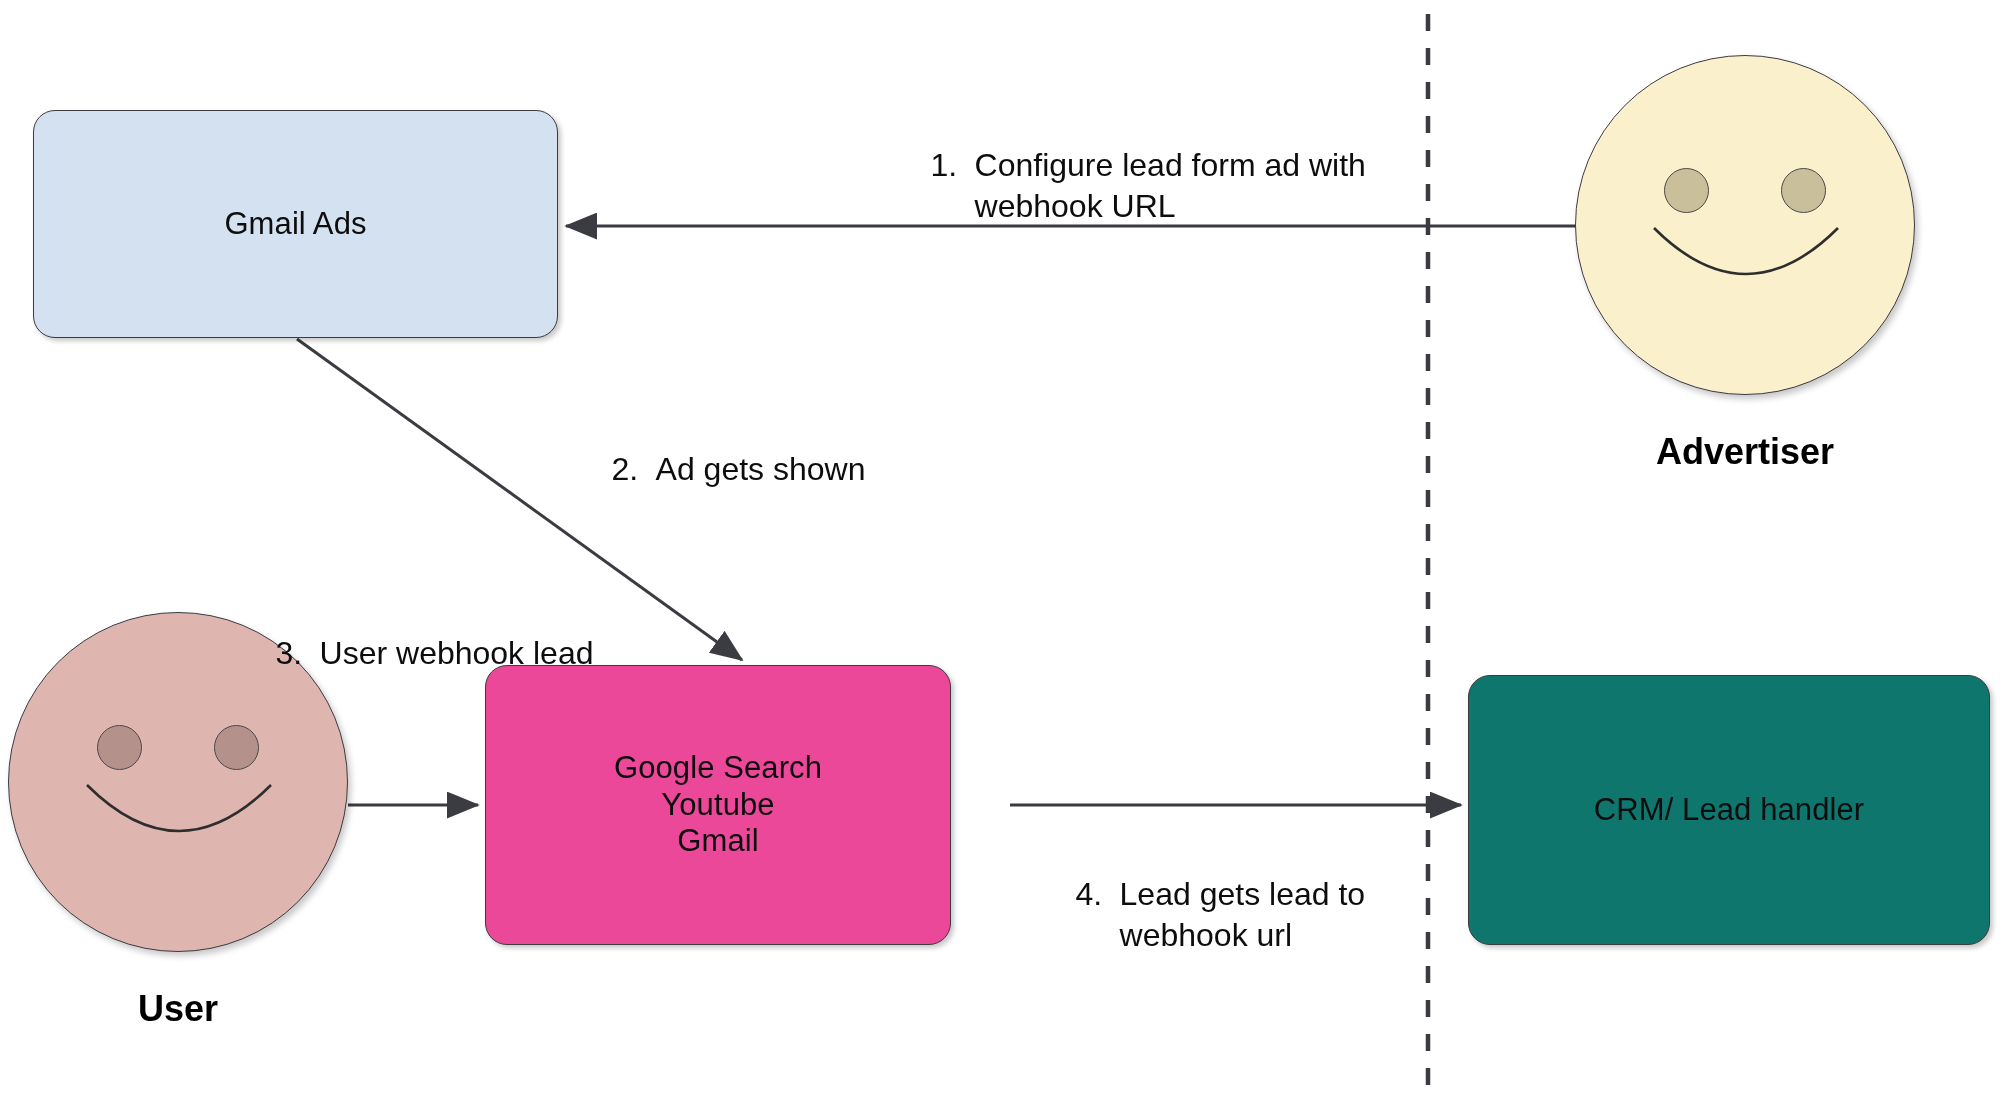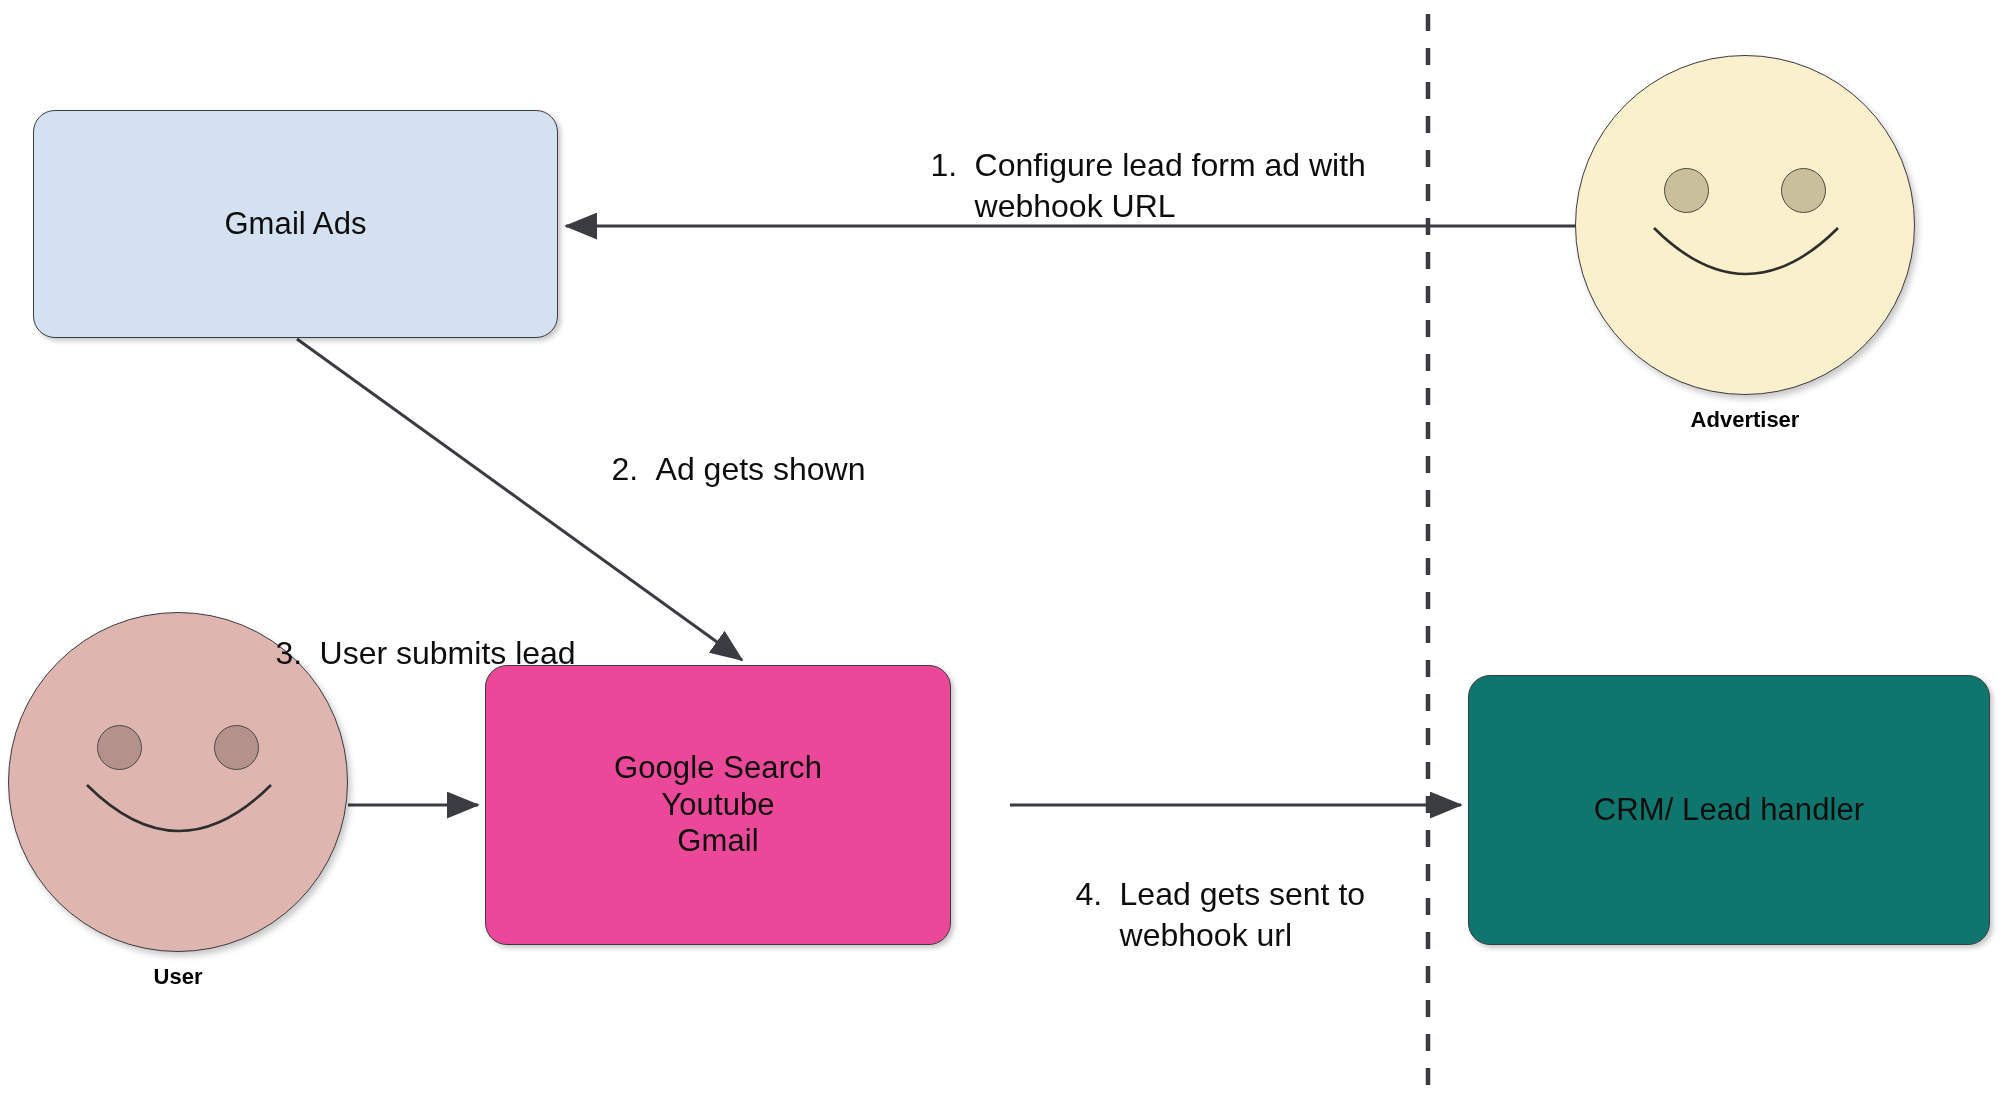--- a/index.html
+++ b/index.html
@@ -98,23 +98,23 @@
   .actor-mouth {
     position: absolute;
     left: 74px;
     top: 168px;
     width: 192px;
     height: 100px;
     overflow: hidden;
   }
   .actor-mouth svg { display: block; }
   .actor-name {
-    margin-top: 12px;
+    margin-top: 36px;
     text-align: center;
-    font-size: 22px;
+    font-size: 36px;
     font-weight: bold;
     color: #000000;
   }
 
   #actor-advertiser { left: 1575px; top: 55px; }
   #actor-advertiser .actor-face { background: #fbf0cc; }
   #actor-advertiser .actor-eye  { background: #c9bf9a; }
 
   #actor-user { left: 8px; top: 612px; }
   #actor-user .actor-face { background: #dfb5b0; }
@@ -208,21 +208,21 @@
   <div class="edge-label" id="label-step-1">
     <span class="num">1.</span><span class="txt">Configure lead form ad with
 webhook URL</span>
   </div>
 
   <div class="edge-label" id="label-step-2">
     <span class="num">2.</span><span class="txt">Ad gets shown</span>
   </div>
 
   <div class="edge-label" id="label-step-3">
-    <span class="num">3.</span><span class="txt">User submits lead</span>
+    <span class="num">3.</span><span class="txt">User webhook lead</span>
   </div>
 
   <div class="edge-label" id="label-step-4">
-    <span class="num">4.</span><span class="txt">Lead gets sent to
+    <span class="num">4.</span><span class="txt">Lead gets lead to
 webhook url</span>
   </div>
 
 </div>
 
 </body></html>

